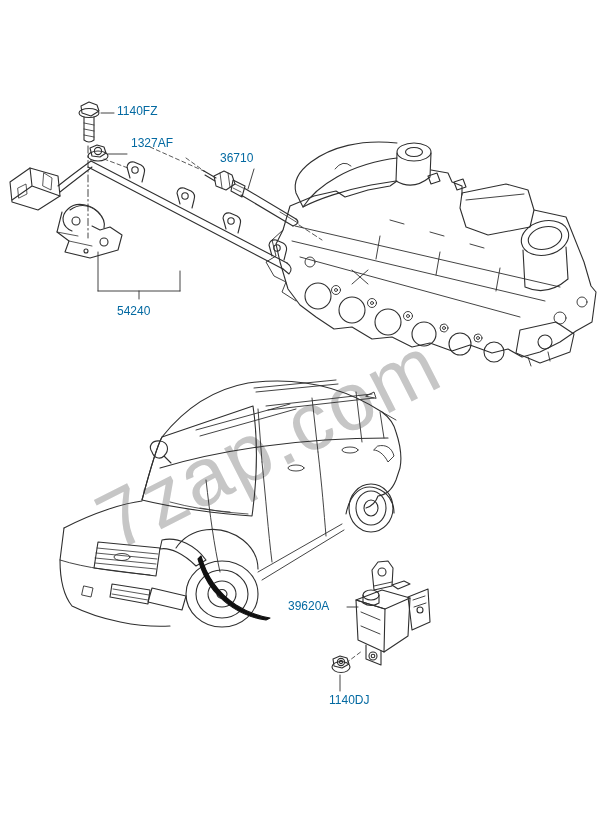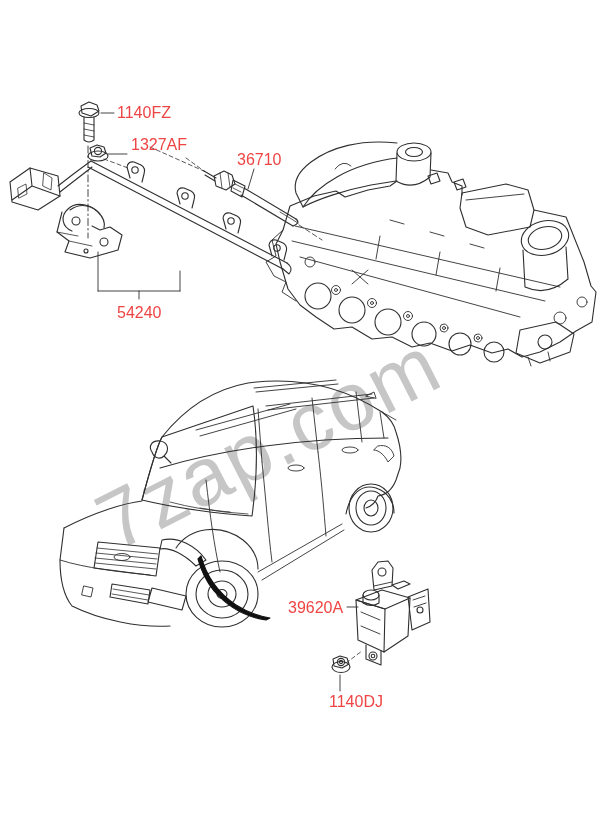--- a/index.html
+++ b/index.html
@@ -8,21 +8,21 @@
     font-family:"Liberation Sans", sans-serif;
   }
   .watermark{
     position:absolute;left:78px;top:368px;width:460px;height:110px;
     font-size:82px;line-height:110px;color:#c6c6c6;white-space:nowrap;
     transform:rotate(-27deg);transform-origin:50% 50%;
     letter-spacing:2px;user-select:none;
   }
   svg.art{position:absolute;left:0;top:0;}
   .plabel{
-    position:absolute;font-size:16px;color:#ef4444;white-space:nowrap;
+    position:absolute;font-size:12px;color:#0369a1;white-space:nowrap;
     font-family:"Liberation Sans", sans-serif;
   }
 </style>
 </head>
 <body>
 
 <div class="stage">
 
   <div class="watermark">7zap.com</div>
 
@@ -245,18 +245,18 @@
     </g>
 
     <g stroke-width="0.9">
       <path d="M101,113 L114,113"></path>
       <path d="M108,154 L127,154"></path>
     </g>
   </svg>
 
   <div class="plabel" style="left:117px;top:104px">1140FZ</div>
   <div class="plabel" style="left:131px;top:136px">1327AF</div>
-  <div class="plabel" style="left:237px;top:151px">36710</div>
+  <div class="plabel" style="left:220px;top:151px">36710</div>
   <div class="plabel" style="left:117px;top:304px">54240</div>
   <div class="plabel" style="left:288px;top:599px">39620A</div>
   <div class="plabel" style="left:329px;top:693px">1140DJ</div>
 
 </div>
 
 </body></html>

